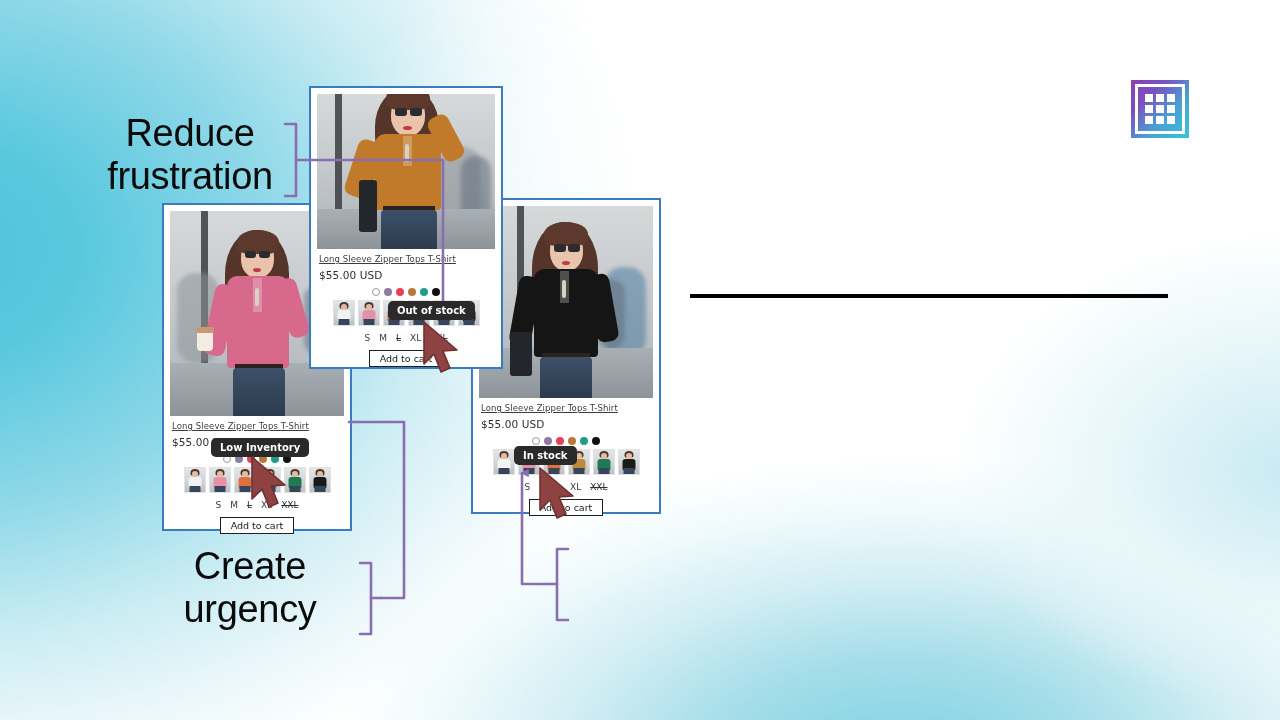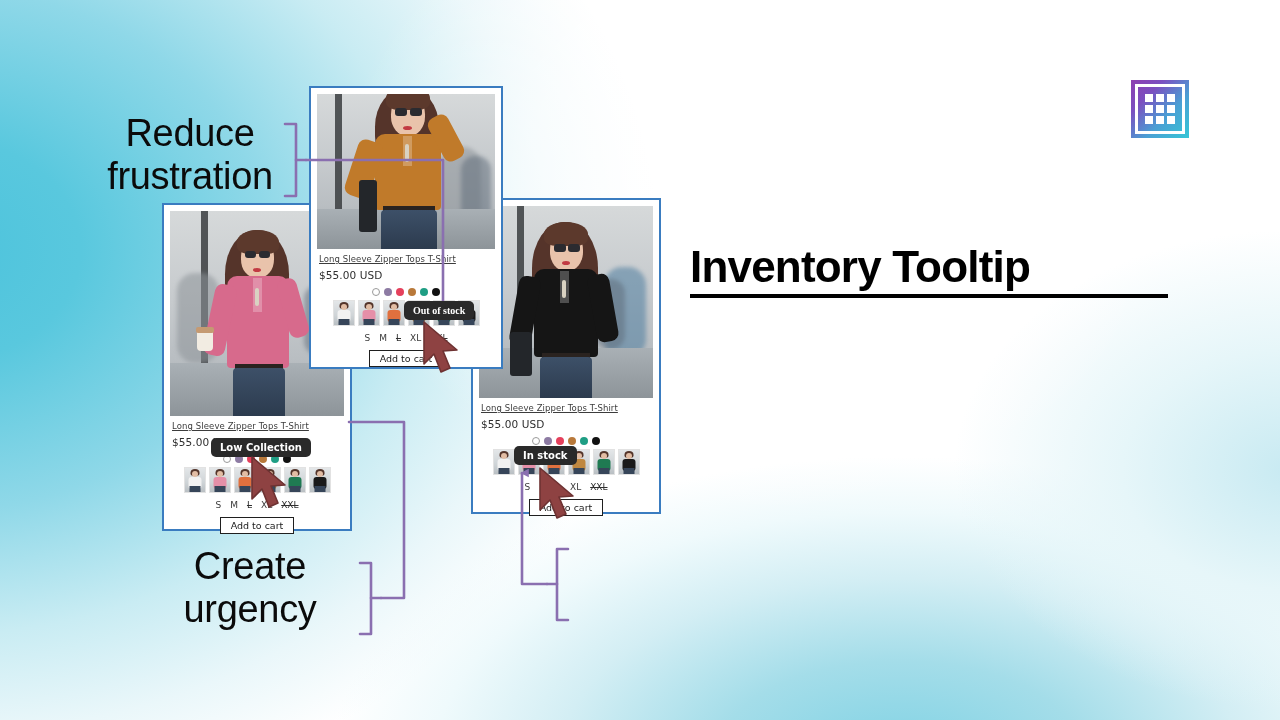--- a/index.html
+++ b/index.html
@@ -205,21 +205,21 @@
     background: #2a2a2a;
     color: #ffffff;
     font-size: 10px;
     font-weight: bold;
     padding: 4px 9px;
     border-radius: 5px;
     white-space: nowrap;
     font-family: "DejaVu Sans", sans-serif;
     z-index: 30;
   }
-  #tt-out   { left: 404px; top: 301px; font-family: Liberation Serif, serif; }
+  #tt-out   { left: 388px; top: 301px; }
   #tt-low   { left: 211px; top: 438px; }
   #tt-in    { left: 514px; top: 446px; }
 
   
   .cursor { position: absolute; z-index: 40; }
 
   
   #wires { position: absolute; inset: 0; z-index: 20; pointer-events: none; }
 </style>
 </head>
@@ -263,21 +263,20 @@
     </g>
 
     <path d="M547,584 L522,584 L522,473" stroke="#8a6fb0" stroke-width="2.6" fill="none" stroke-linecap="round" stroke-linejoin="round" marker-end="url(#arwup)"></path>
   </svg>
 
   <div class="anno" id="anno-reduce">Reduce
 frustration</div>
   <div class="anno" id="anno-create">Create
 urgency</div>
 
-  <div id="headline">Inventory Tooltip</div>
   <div id="headline-rule"></div>
 
   <div id="logo">
     <div class="inner-frame">
       <div class="grid3">
         <div class="cell"></div>
           <div class="cell"></div>
           <div class="cell"></div>
         <div class="cell"></div>
           <div class="cell"></div>
@@ -560,21 +559,21 @@
           <span class="sz">XL</span>
           <span class="sz out">XXL</span>
         </div>
       <div class="addcart-wrap">
         <button class="addcart">Add to cart</button>
       </div>
     </div>
   </div>
 
   <div class="tooltip" id="tt-out">Out of stock</div>
-  <div class="tooltip" id="tt-low">Low Collection</div>
+  <div class="tooltip" id="tt-low">Low Inventory</div>
   <div class="tooltip" id="tt-in">In stock</div>
 
   <svg class="cursor" style="left:418px; top:320px;" width="46" height="56" viewBox="0 0 46 56">
     <path d="M6,2 L6,44 L16,34 L23,52 L32,48 L25,31 L39,30 Z" fill="#8e4242" stroke="#6e3232" stroke-width="1.6" stroke-linejoin="round"></path>
   </svg>
   <svg class="cursor" style="left:246px; top:455px;" width="46" height="56" viewBox="0 0 46 56">
     <path d="M6,2 L6,44 L16,34 L23,52 L32,48 L25,31 L39,30 Z" fill="#8e4242" stroke="#6e3232" stroke-width="1.6" stroke-linejoin="round"></path>
   </svg>
   <svg class="cursor" style="left:534px; top:466px;" width="46" height="56" viewBox="0 0 46 56">
     <path d="M6,2 L6,44 L16,34 L23,52 L32,48 L25,31 L39,30 Z" fill="#8e4242" stroke="#6e3232" stroke-width="1.6" stroke-linejoin="round"></path>

